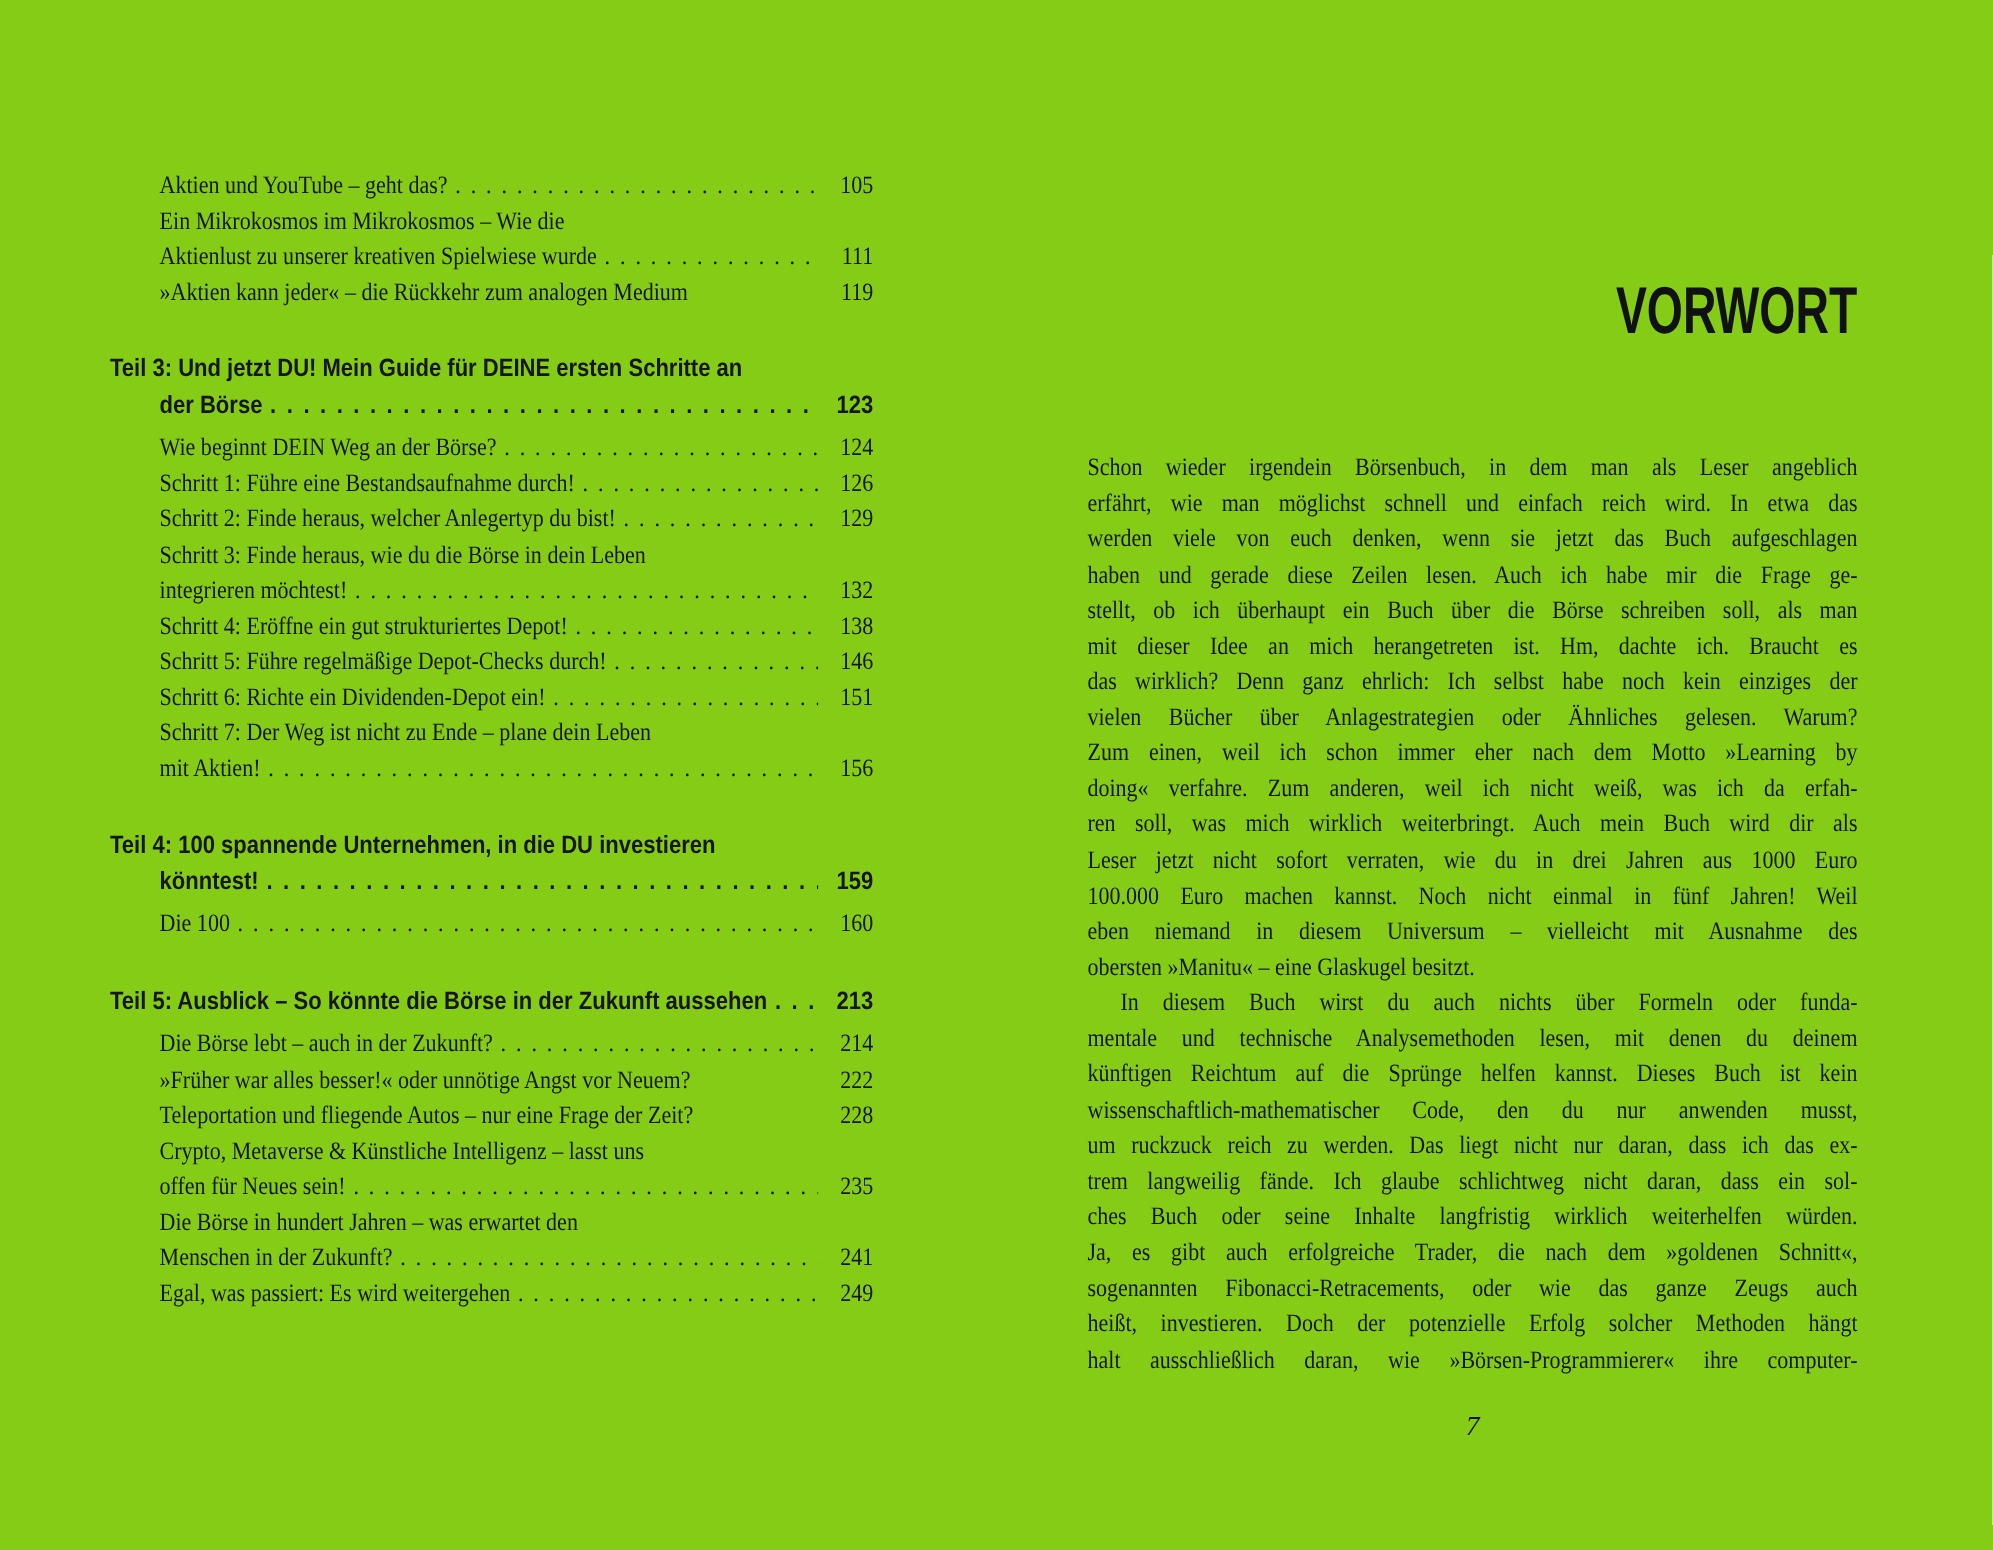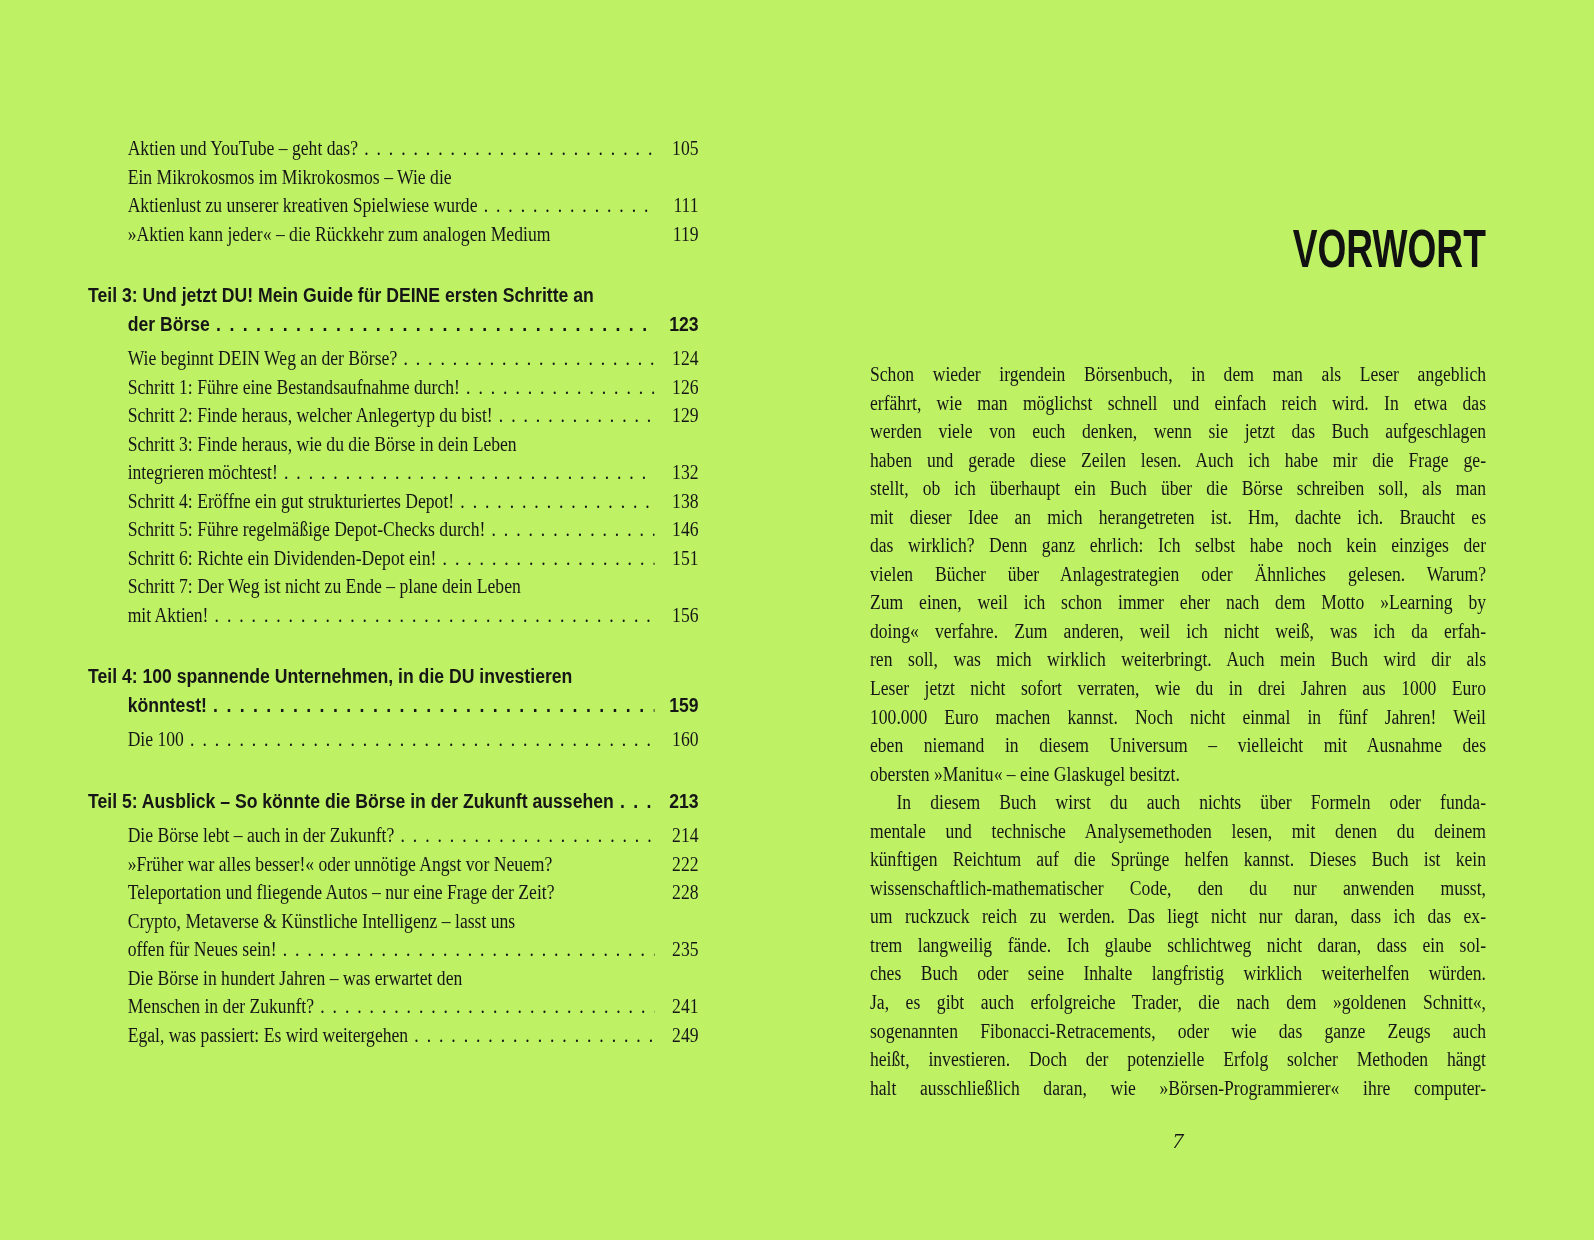--- a/index.html
+++ b/index.html
@@ -3,21 +3,21 @@
 <meta charset="utf-8">
 <style>
   html, body {
     margin: 0; padding: 0;
     width: 1594px; height: 1240px;
     background: #ffffff;
     overflow: hidden;
     font-family: "Liberation Serif", serif;
     color: #161616;
   }
-  .spread { position: relative; width: 1594px; height: 1240px; background: #bef264; }
+  .spread { position: relative; width: 1594px; height: 1240px; background: #84cc16; }
 
   
   .toc-col {
     position: absolute; left: 88px; top: 134px; width: 693px;
     transform: scaleX(0.881); transform-origin: left top;
     font-size: 20px; line-height: 28.5px;
   }
   .toc-section { margin-top: 33px; }
   .toc-section:first-child { margin-top: 0; }
   .toc-heading {

